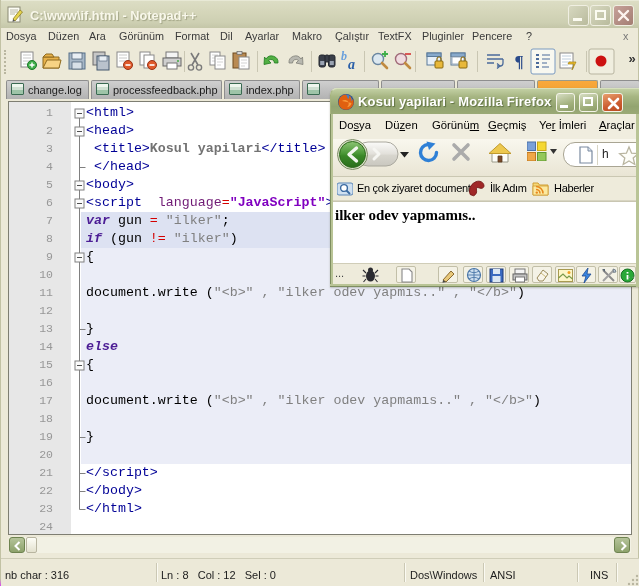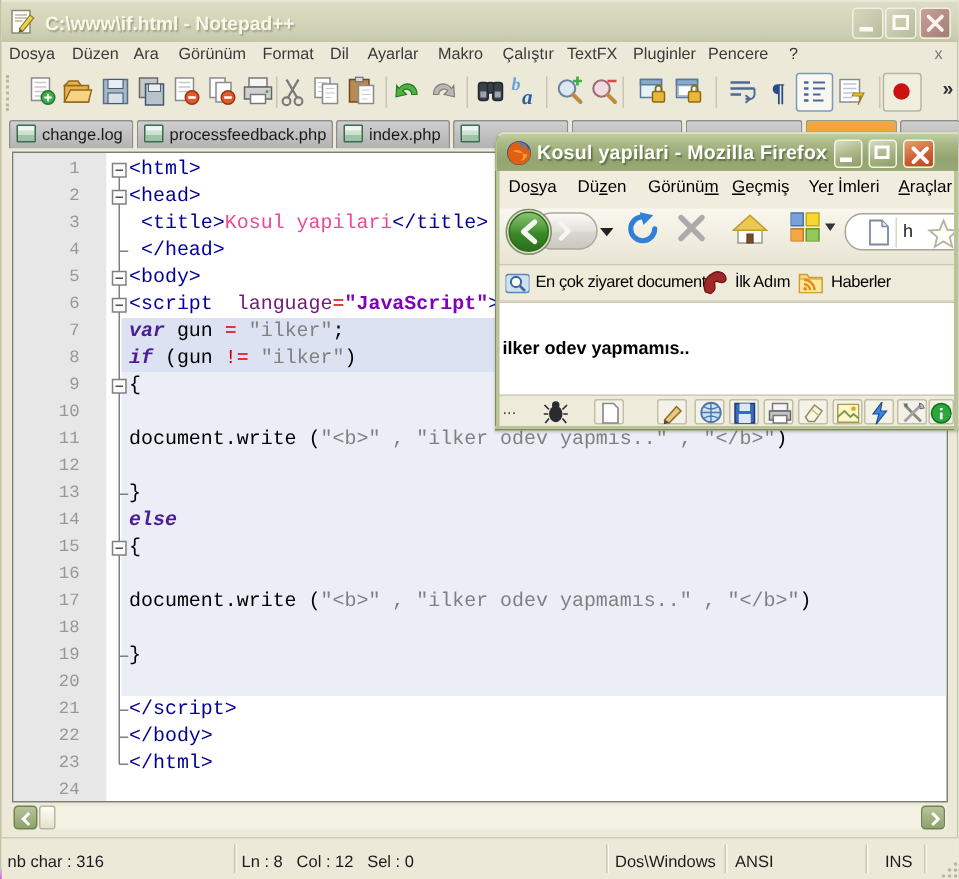--- a/index.html
+++ b/index.html
@@ -41,21 +41,21 @@
 #code { position:absolute; left:77px; top:2px; font-family:"Liberation Mono", monospace;
   font-size:13.3px; line-height:18px; white-space:pre; color:#000; }
 #nums { position:absolute; left:0; top:2px; width:44px; font-family:"Liberation Mono", monospace;
   font-size:11.5px; line-height:18px; text-align:right; color:#979797; white-space:pre; }
 .tag { color:#000096; }
 .kw { color:#4c1d95; font-weight:bold; font-style:italic; }
 .attr { color:#701a75; }
 .val { color:#8000c0; font-weight:bold; }
 .op { color:#d40000; } .pa { color:#000; }
 .str { color:#808080; }
-.txt { font-weight:normal; color:#ec4899; }
+.txt { font-weight:bold; color:#737373; }
 
 #hscroll { position:absolute; left:8px; top:537px; width:622px; height:16px; background:#f2f1e4; }
 .sbtn { position:absolute; top:0; width:16px; height:16px; border-radius:3px;
   background:linear-gradient(#b5c49a,#8da26b); border:1px solid #6e8350; }
 .sbtn svg { display:block; }
 #npp-status { position:absolute; left:0; top:558px; width:639px; height:32px; background:#ece9d8;
   border-top:1px solid #cfcdb8; font-size:11px; color:#1c1c1c; }
 .sdiv { position:absolute; top:4px; width:2px; height:19px; border-left:1px solid #cbc8b4; border-right:1px solid #fbfaf2; }
 
 #ff { position:absolute; left:330px; top:88px; width:309px; height:199px;
@@ -71,22 +71,22 @@
 .ffbtn.cl { background:linear-gradient(160deg,#e8a06e,#cc5c30 60%,#b84a20); }
 #ff-menu { position:absolute; left:1px; top:26px; width:308px; height:25px; background:#f0eddf;
   font-size:11.3px; color:#000; }
 #ff-menu span { position:absolute; top:5px; }
 #ff-nav { position:absolute; left:1px; top:51px; width:308px; height:38px;
   background:linear-gradient(#f9f7ee,#e9e5d4); border-bottom:1px solid #cac7b2; }
 #ff-bm { position:absolute; left:1px; top:89px; width:308px; height:24px; background:#eeebdb;
   border-bottom:1px solid #d8d5c2; font-size:11px; letter-spacing:-0.3px; color:#000; }
 #ff-content { position:absolute; left:3px; top:113px; width:306px; height:62px; background:#fff;
   border-top:1px solid #c9c6b2; }
-#ff-content .msg { position:absolute; left:2px; top:23px; font-family:Liberation Sans, sans-serif;
-  font-weight:bold; font-size:12px; color:#000; }
+#ff-content .msg { position:absolute; left:2px; top:5px; font-family:Liberation Serif, serif;
+  font-weight:bold; font-size:15px; color:#000; }
 #ff-status { position:absolute; left:1px; top:175px; width:308px; height:21px; background:#eeebdb;
   border-top:1px solid #d0cdb8; }
 #ff-bottom { position:absolute; left:0; top:196px; width:309px; height:3px; background:linear-gradient(#b9c496 2px,#7e8e60 2px); }
 #ff-left { position:absolute; left:0; top:26px; width:3px; height:173px; background:linear-gradient(90deg,#7e8e60 1px,#b9c496 1px); }
 #ff-right { position:absolute; left:306px; top:26px; width:3px; height:173px; background:#b9c496; }
 .fbtn { position:absolute; top:2px; width:20px; height:17px; background:#f4f2e6;
   border:1px solid #c2bfa8; border-radius:2px; }
 </style>
 </head>
 <body>

